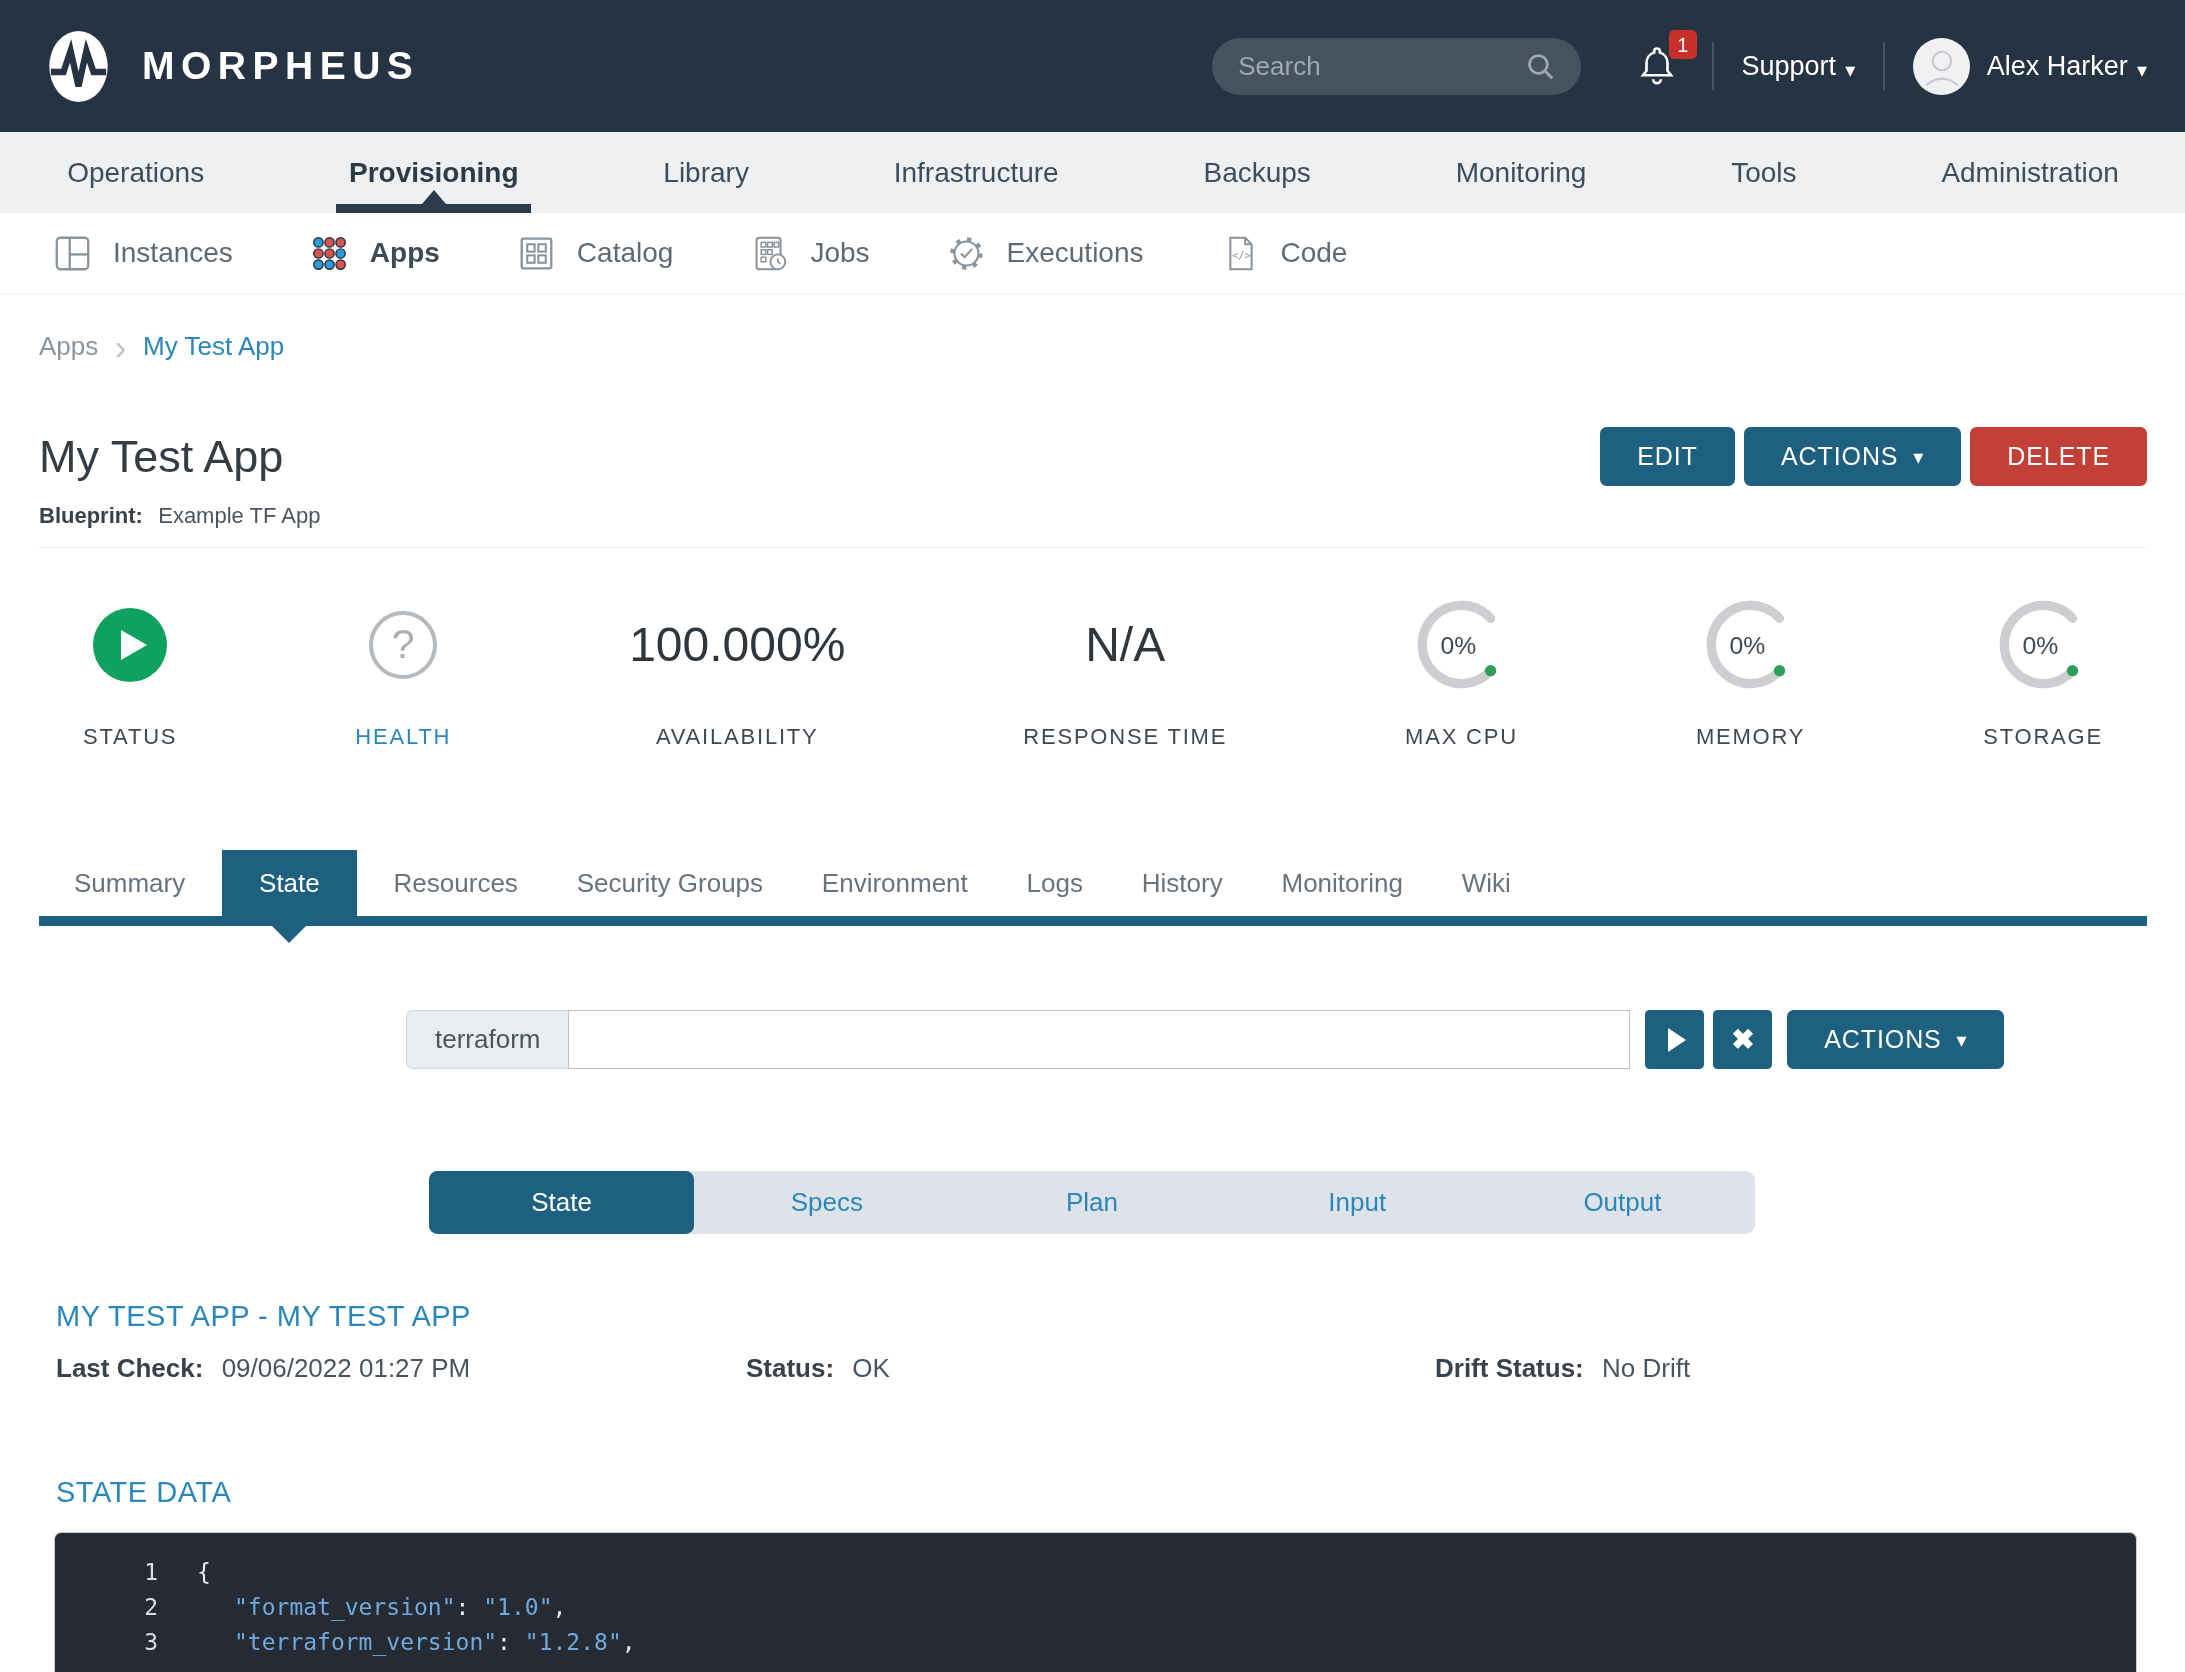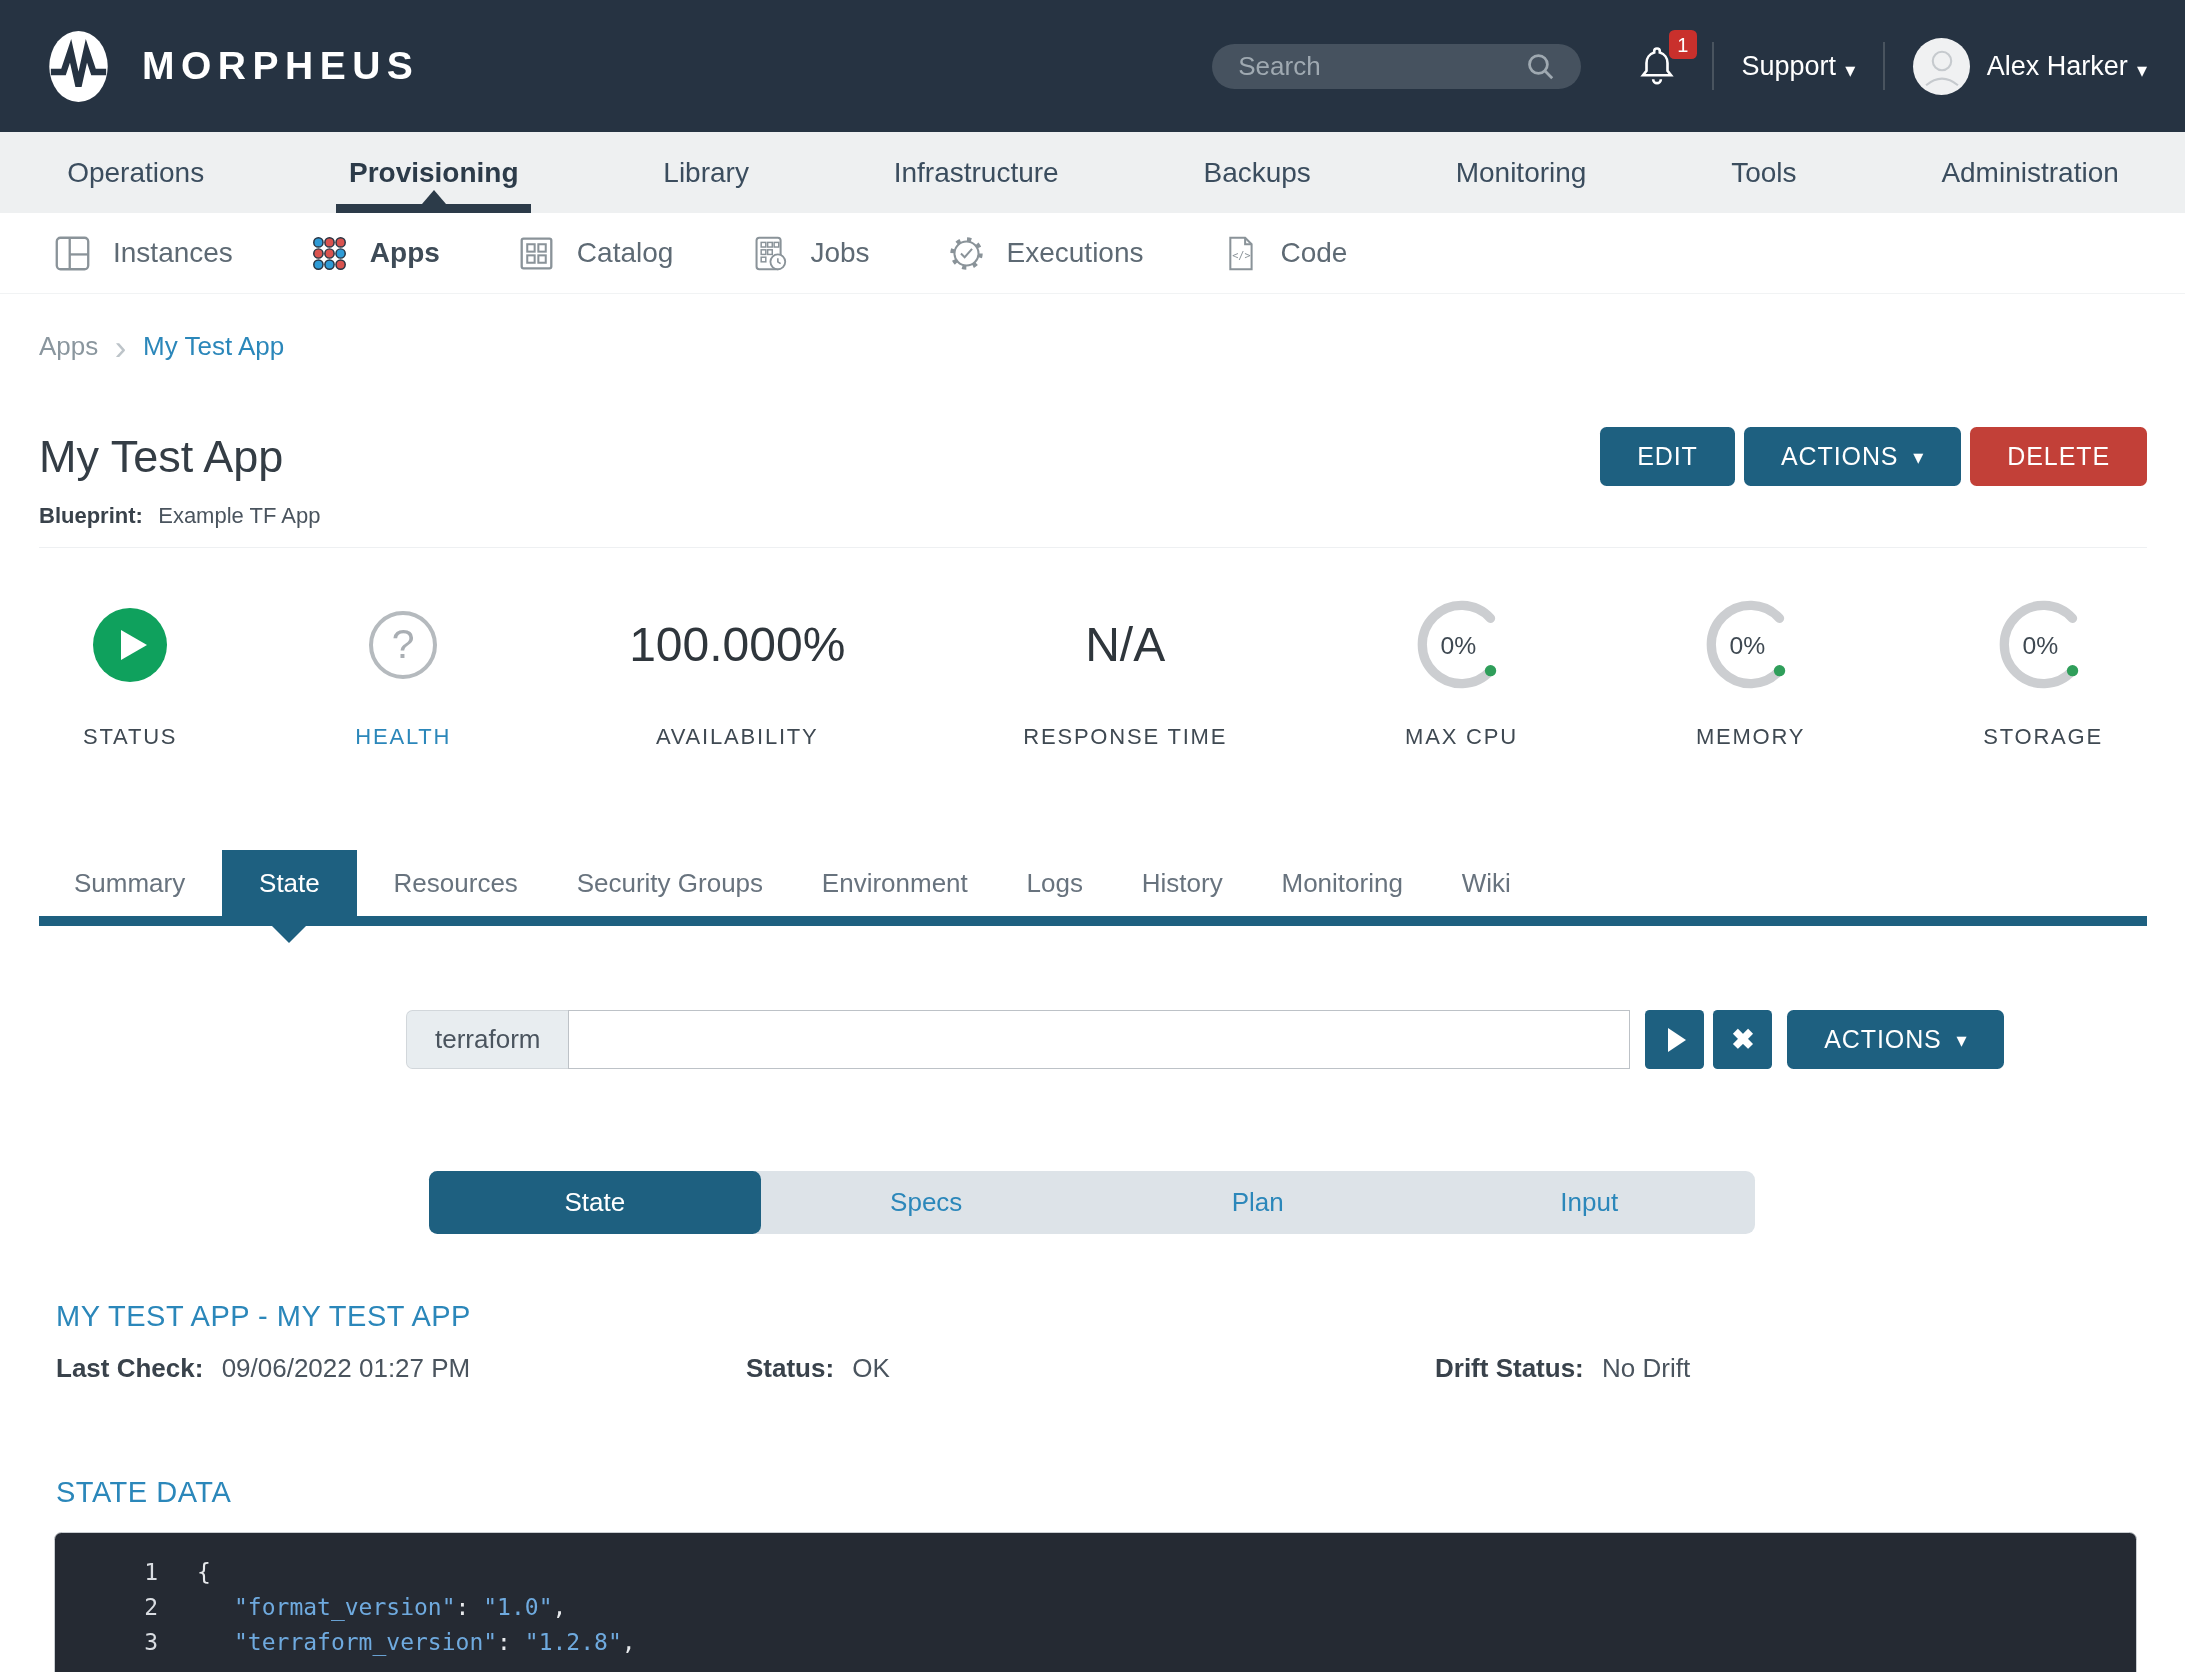--- a/index.html
+++ b/index.html
@@ -4,21 +4,21 @@
 <style>
   * { box-sizing: border-box; }
   html, body { margin:0; padding:0; width:2186px; height:1672px; overflow:hidden;
     background:#fff; font-family:"Liberation Sans", sans-serif; color:#3E4A54; }
 
   
   .header { height:132px; background:#263342; display:flex; align-items:center; padding:0 39px; }
   .logo svg { width:79px; height:79px; display:block; }
   .brand { color:#fff; font-size:39px; font-weight:bold; letter-spacing:6.5px; margin-left:24px; }
   .header-spacer { flex:1; }
-  .search-box { width:369px; height:45px; background:#46525F; border-radius:29px;
+  .search-box { width:369px; height:57px; background:#46525F; border-radius:29px;
     display:flex; align-items:center; padding:0 24px; }
   .search-input { flex:1; background:transparent; border:none; outline:none; color:#DDE2E6; font-size:26px; min-width:0; }
   .search-input::placeholder { color:#9FA9B1; }
   .search-icon svg { width:33px; height:33px; display:block; }
   .bell-wrap { position:relative; margin-left:55px; margin-right:5.5px; cursor:pointer; }
   .bell-wrap svg { width:42px; height:46px; display:block; }
   .badge { position:absolute; top:-13px; right:-18.5px; background:#C9302C; color:#fff;
     font-size:20px; line-height:1; padding:4.6px 8.3px; border-radius:5.5px; }
   .v-divider { width:1.8px; height:48px; background:#49545F; margin:0 28px; }
   .menu-btn { color:#fff; font-size:27px; display:flex; align-items:flex-end; gap:9.2px; cursor:pointer; }
@@ -390,20 +390,21 @@
     <span>ACTIONS</span>
     <span class="caret">▾</span>
   </button>
 </div>
 
 <div class="subtabs">
   <div class="subtab active">State</div>
   <div class="subtab">Specs</div>
   <div class="subtab">Plan</div>
   <div class="subtab">Input</div>
+  <div class="subtab">Output</div>
 </div>
 
 <div class="section">
   <div class="section-heading">MY TEST APP - MY TEST APP</div>
   <div class="meta-row">
     <div>
       <span class="meta-label">Last Check:</span>
       <span class="meta-value">09/06/2022 01:27 PM</span>
     </div>
     <div>

